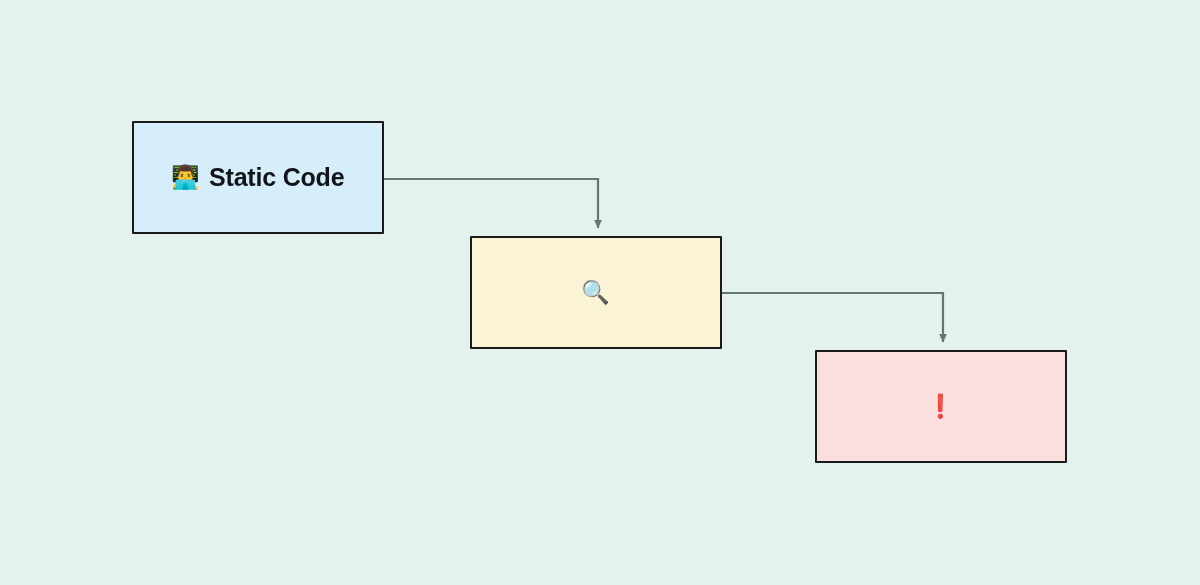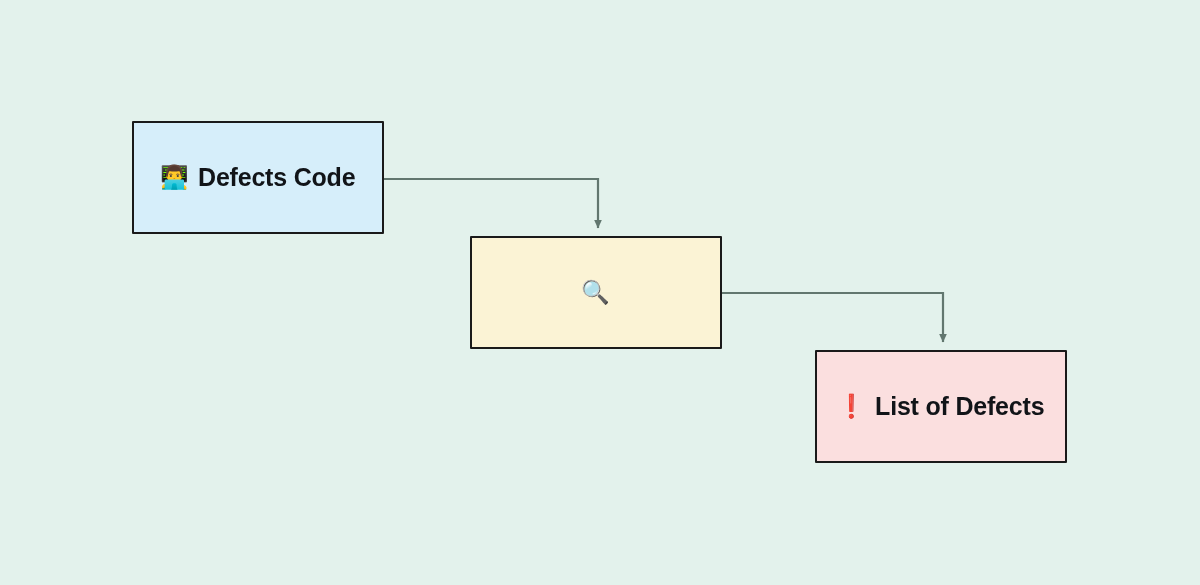--- a/index.html
+++ b/index.html
@@ -87,30 +87,29 @@
     </defs>
 
     <path d="M384,179 L598,179 L598,228" fill="none" stroke="#62776f" stroke-width="2.2" stroke-linecap="butt" stroke-linejoin="miter" marker-end="url(#arrowhead)"></path>
 
     <path d="M722,293 L943,293 L943,342" fill="none" stroke="#62776f" stroke-width="2.2" stroke-linecap="butt" stroke-linejoin="miter" marker-end="url(#arrowhead)"></path>
   </svg>
 
   <div class="node" id="node-source-code">
     <div class="node-label">
       <span class="node-icon">👨‍💻</span>
-      <span>Defects Code</span>
+      <span>Static Code</span>
     </div>
   </div>
 
   <div class="node" id="node-static-analysis">
     <div class="node-label">
       <span class="node-icon">🔍</span>
     </div>
   </div>
 
   <div class="node" id="node-list-of-defects">
     <div class="node-label">
       <span class="node-icon">❗</span>
-      <span>List of Defects</span>
     </div>
   </div>
 
 </div>
 
 </body></html>

